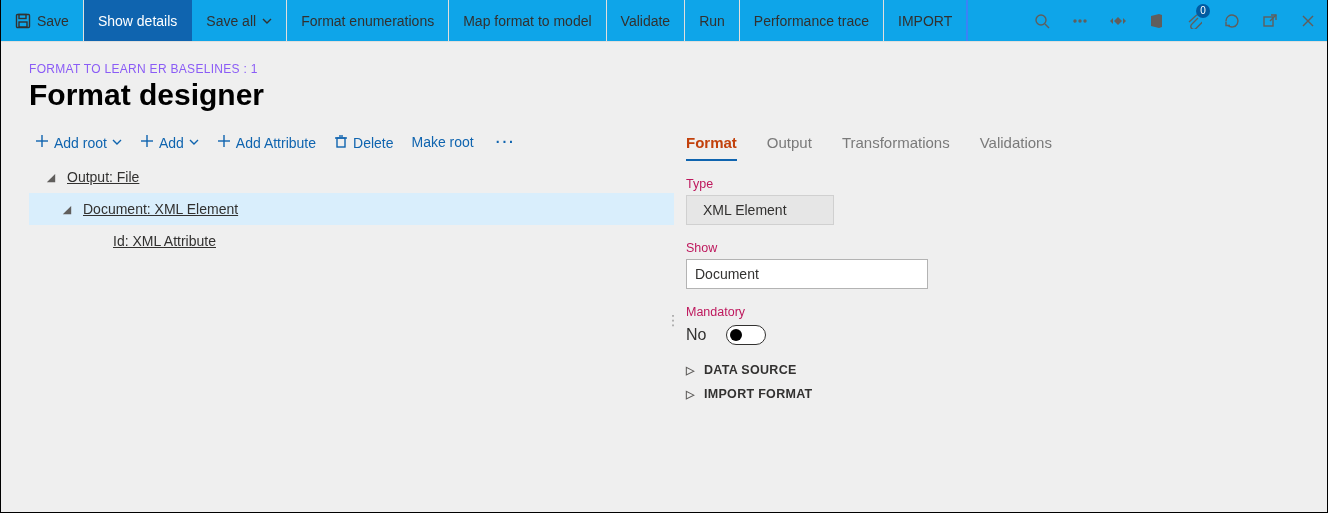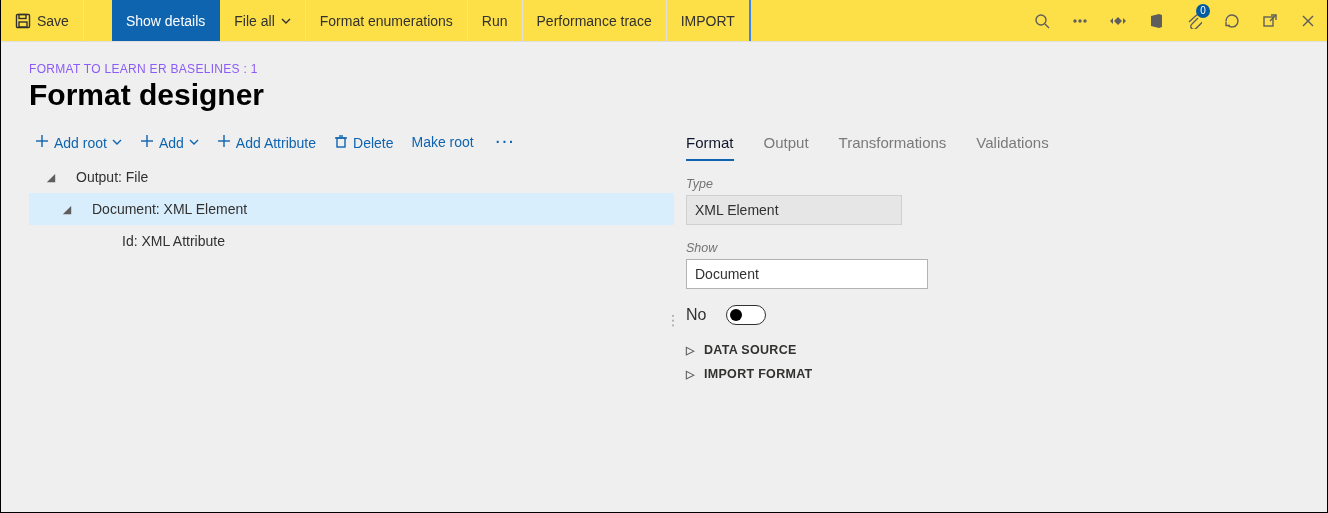--- a/index.html
+++ b/index.html
@@ -14,38 +14,37 @@
     border: 1px solid #000;
     border-top: none;
     position: relative;
   }
 
   
   .cmd-bar {
     display: flex;
     align-items: stretch;
     height: 42px;
-    background: #fde047;
+    background: #0ea5e9;
     border-bottom: 1px solid #e1dfdd;
     font-size: 14px;
   }
   .cmd-item {
     display: flex;
     align-items: center;
     padding: 0 14px;
     border-right: 1px solid #e1dfdd;
     color: #323130;
     cursor: pointer;
     white-space: nowrap;
   }
   .cmd-item.active {
     background: #0f64af;
     color: #fff;
     border-right: 1px solid #0f64af;
-    margin-left: 28px;
   }
   .cmd-item svg.save { width: 16px; height: 16px; margin-right: 6px; }
   .cmd-item .chev { margin-left: 6px; }
   .cmd-spacer { flex: 1; }
   .cmd-icon {
     width: 38px;
     display: flex;
     align-items: center;
     justify-content: center;
     color: #605e5c;
@@ -117,41 +116,41 @@
     padding-left: 14px;
     font-size: 14px;
     color: #323130;
     cursor: pointer;
   }
   .tree-row.selected { background: #d9eefc; }
   .tree-row .twist { width: 16px; text-align:center; color:#605e5c; font-size:11px;}
   .tree-row.lvl0 { padding-left: 14px; }
   .tree-row.lvl1 { padding-left: 30px; }
   .tree-row.lvl2 { padding-left: 60px; }
-  .tree-row .lbl { margin-left: 17px; }
+  .tree-row .lbl { margin-left: 8px; text-decoration: underline; }
 
   
   .tabs {
     display: flex;
     gap: 30px;
     font-size: 15px;
     border-bottom: 0;
     padding-left: 0;
   }
   .tab { color:#7a7a7a; padding-bottom:8px; cursor:pointer; }
-  .tab.active { color:#0f172a; font-weight:400; border-bottom: 2px solid #0f64af; }
+  .tab.active { color:#c2410c; font-weight:700; border-bottom: 2px solid #0f64af; }
 
   .field-group { margin-top: 16px; }
-  .field-label { font-size: 12.5px; color:#737373; margin-bottom:4px;font-style:italic; }
+  .field-label { font-size: 12.5px; color:#be185d; margin-bottom:4px; }
   .field-ro {
     background:#e6e6e6;
     border:1px solid #d0d0d0;
-    width:216px;
+    width:148px;
     height:30px;
-    padding:0 8px;
+    padding:0 16px;
     display:flex; align-items:center;
     color:#323130;
   }
   .field-input {
     background:#fff;
     border:1px solid #b3b3b3;
     width:242px;
     height:30px;
     padding:0 8px;
     color:#323130;
@@ -196,29 +195,35 @@
         <rect x="1.5" y="1.5" width="13" height="13" rx="1"></rect>
         <rect x="4" y="1.5" width="7" height="4"></rect>
         <rect x="4" y="9" width="8" height="5"></rect>
       </svg>
     <span>Save</span>
   </div>
   <div class="cmd-item active">
     <span>Show details</span>
   </div>
   <div class="cmd-item">
-    <span>File all</span>
+    <span>Save all</span>
     <span class="chev">
       <svg width="10" height="10" viewBox="0 0 10 10">
           <polyline points="1,3 5,7 9,3"></polyline>
         </svg>
     </span>
   </div>
   <div class="cmd-item">
     <span>Format enumerations</span>
+  </div>
+  <div class="cmd-item">
+    <span>Map format to model</span>
+  </div>
+  <div class="cmd-item">
+    <span>Validate</span>
   </div>
   <div class="cmd-item">
     <span>Run</span>
   </div>
   <div class="cmd-item">
     <span>Performance trace</span>
   </div>
   <div class="cmd-item" style="border-right:2px solid #3b82f6;">
     <span>IMPORT</span>
   </div>
@@ -354,20 +359,21 @@
         <div class="field-label">Type</div>
         <div class="field-ro">XML Element</div>
       </div>
 
       <div class="field-group">
         <div class="field-label">Show</div>
         <input class="field-input" value="Document" style="">
       </div>
 
       <div class="field-group">
+        <div class="field-label">Mandatory</div>
         <div class="toggle-row">
           <span class="toggle-value">No</span>
           <div class="toggle">
             <div class="knob"></div>
           </div>
         </div>
       </div>
 
       <div class="expando">
         <span class="caret">▷</span>

